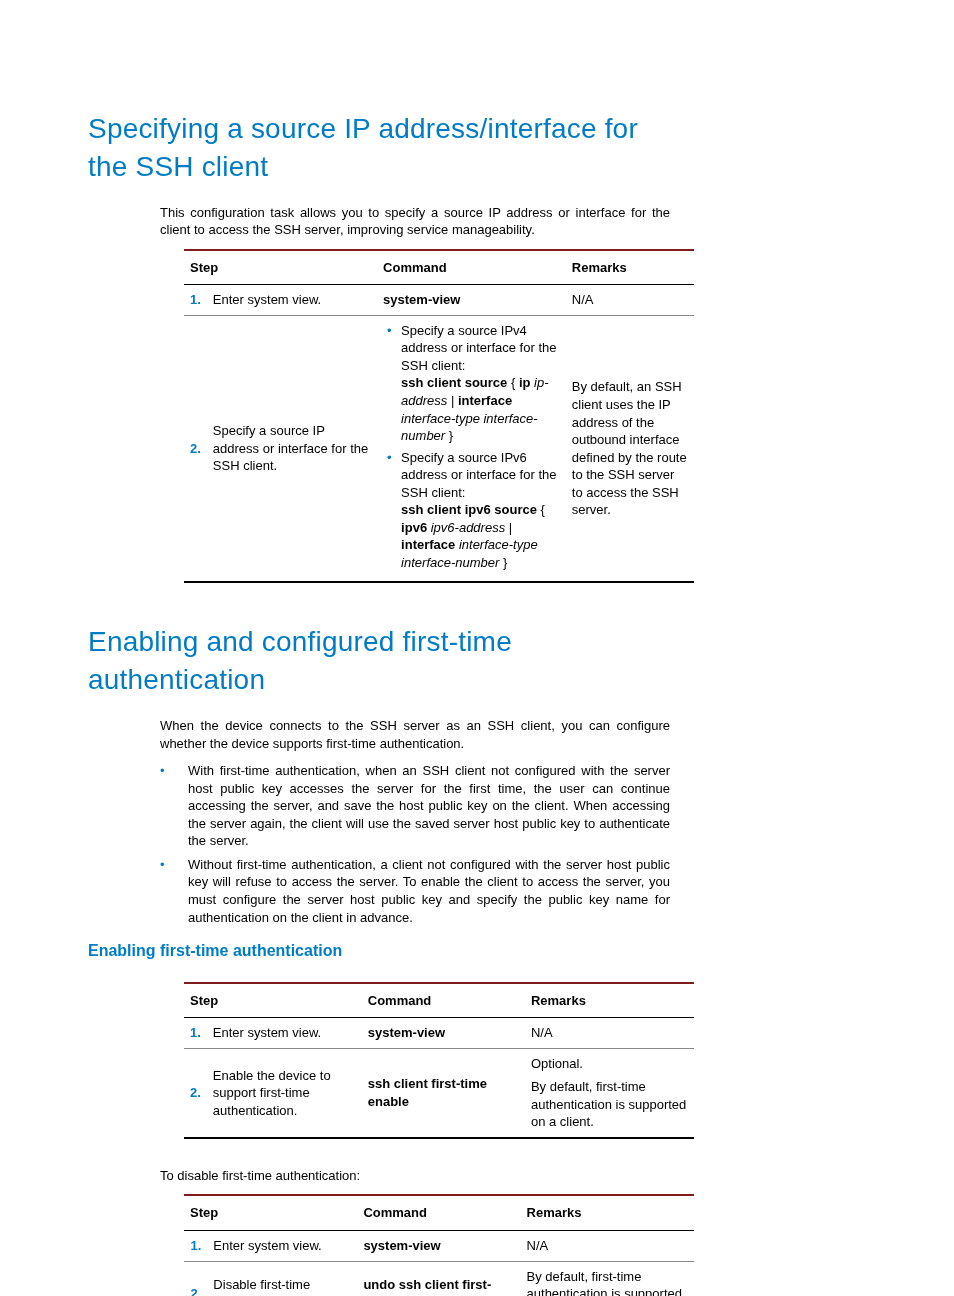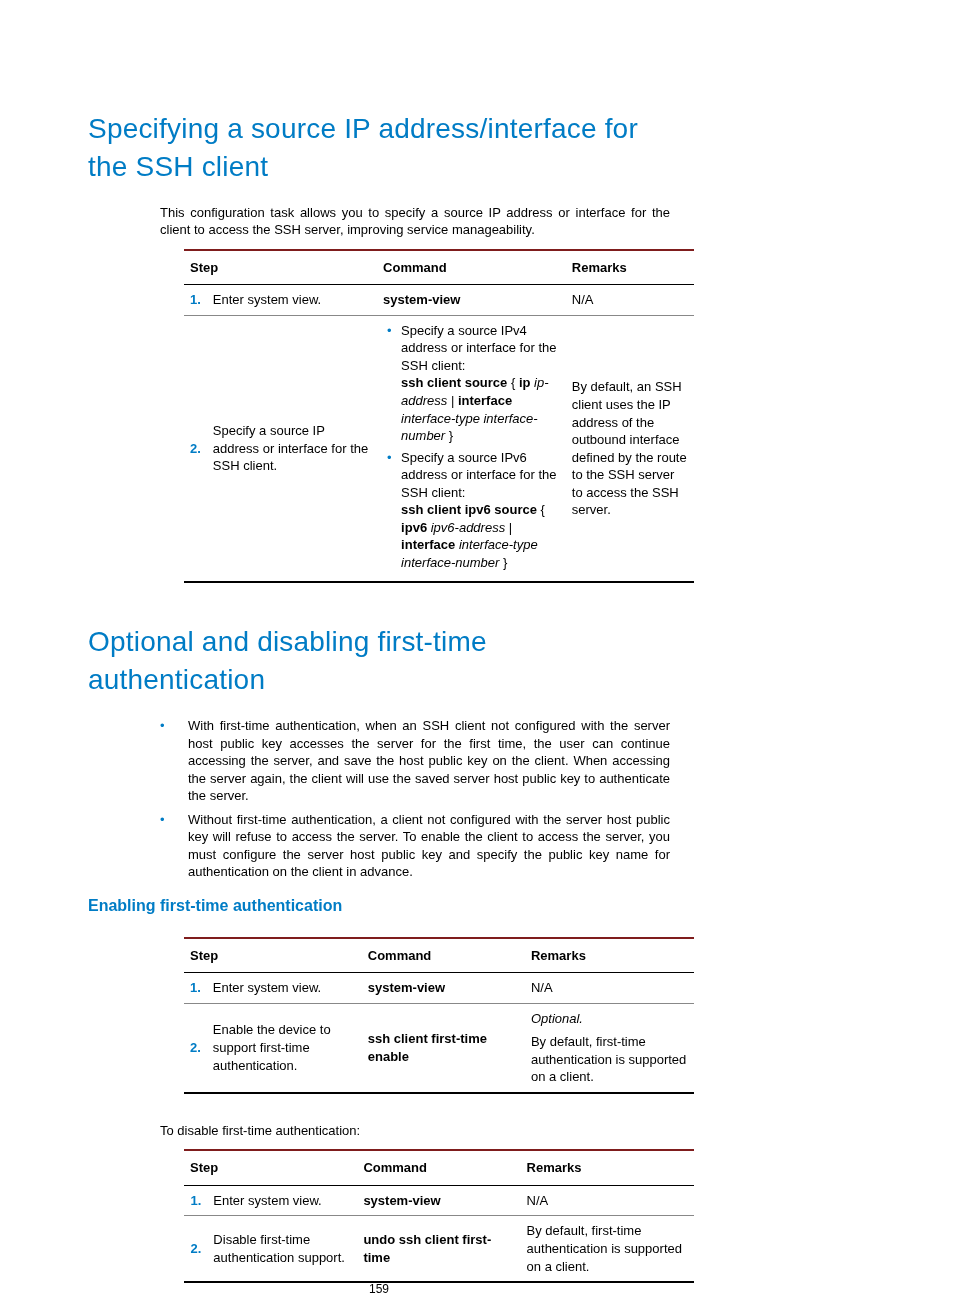--- a/index.html
+++ b/index.html
@@ -161,21 +161,22 @@
               <span>Specify a source IPv6 address or interface for the SSH client:</span><br>
               <span class="b">ssh client ipv6 source</span><span> { </span><span class="b">ipv6</span><span class="i"> ipv6-address</span><span> | </span><span class="b">interface</span><span class="i"> interface-type interface-number</span><span> }</span>
             </li>
           </ul>
         </td>
         <td>By default, an SSH client uses the IP address of the outbound interface defined by the route to the SSH server to access the SSH server.</td>
       </tr>
     </tbody>
   </table>
 
-  <h1 style="margin-top:40px;">Optional and disabling first-time authentication</h1>
+  <h1 style="margin-top:40px;">Enabling and configured first-time authentication</h1>
+  <p class="body-indent">When the device connects to the SSH server as an SSH client, you can configure whether the device supports first-time authentication.</p>
 
   <ul class="bul-list">
     <li>With first-time authentication, when an SSH client not configured with the server host public key accesses the server for the first time, the user can continue accessing the server, and save the host public key on the client. When accessing the server again, the client will use the saved server host public key to authenticate the server.</li>
     <li>Without first-time authentication, a client not configured with the server host public key will refuse to access the server. To enable the client to access the server, you must configure the server host public key and specify the public key name for authentication on the client in advance.</li>
   </ul>
 
   <h2>Enabling first-time authentication</h2>
 
   <table class="steps" style="margin-top:20px;">
     <thead>
@@ -190,21 +191,21 @@
         <td class="num">1.</td>
         <td class="stepdesc">Enter system view.</td>
         <td class="cmd-cell"><span class="b">system-view</span></td>
         <td>N/A</td>
       </tr>
       <tr>
         <td class="num">2.</td>
         <td class="stepdesc">Enable the device to support first-time authentication.</td>
         <td class="cmd-cell"><span class="b">ssh client first-time enable</span></td>
         <td>
-          <div style="margin-bottom:6px;font-style:italic;">Optional.</div>
+          <div style="margin-bottom:6px;">Optional.</div>
           <div>By default, first-time authentication is supported on a client.</div>
         </td>
       </tr>
     </tbody>
   </table>
 
   <p class="body-indent" style="text-align:left;">To disable first-time authentication:</p>
 
   <table class="steps">
     <thead>

